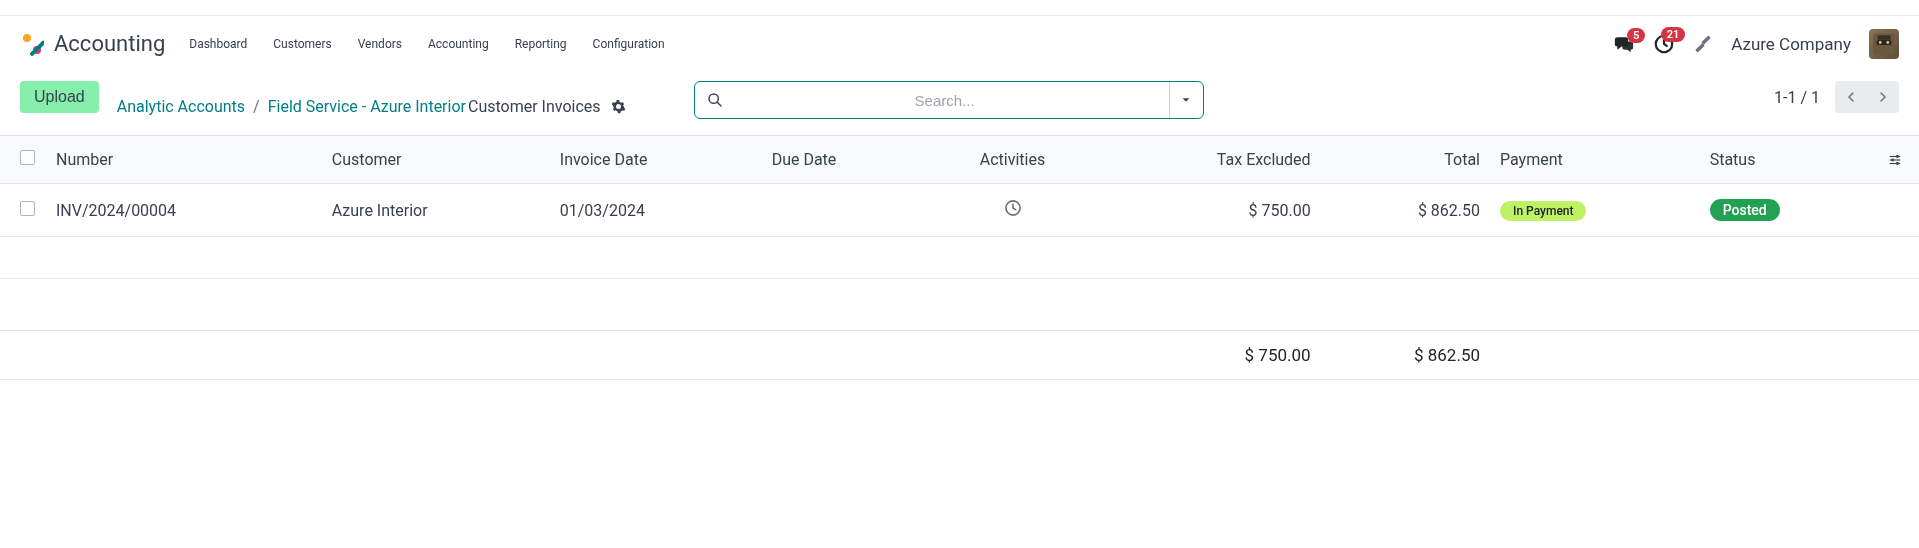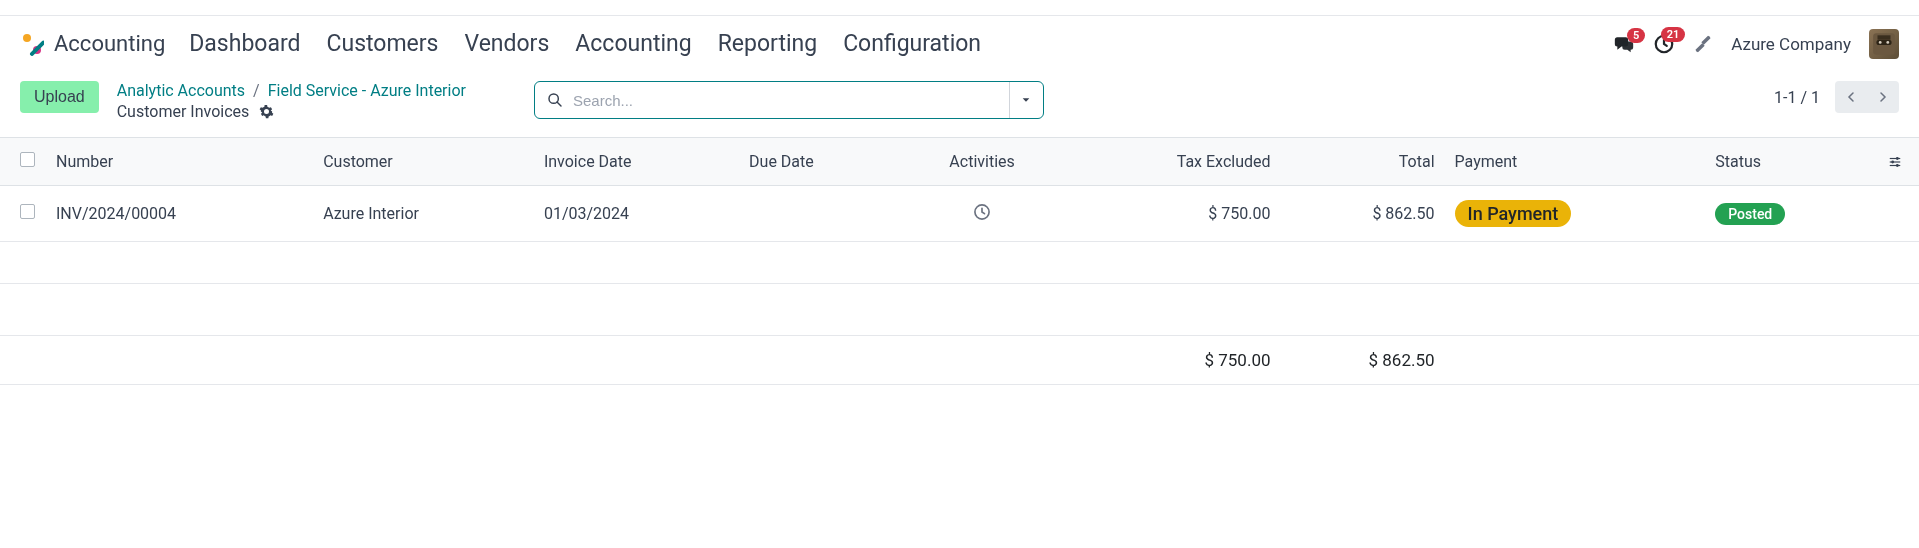--- a/index.html
+++ b/index.html
@@ -2,56 +2,56 @@
 <html><head>
 <meta charset="utf-8">
 <style>
   * { box-sizing: border-box; margin: 0; padding: 0; }
   body { font-family: -apple-system, BlinkMacSystemFont, "Segoe UI", Roboto, "Helvetica Neue", Arial, sans-serif; font-size: 15px; color: #374151; background: #fff; }
   
   .topbar { display: flex; align-items: center; padding: 8px 20px; border-top: 1px solid #e5e7eb; height: 56px; margin-top: 15px; }
   .logo { width: 24px; height: 24px; margin-right: 10px; position: relative; }
   .app-name { font-size: 22px; color: #374151; margin-right: 24px; }
   .nav { display: flex; gap: 26px; }
-  .nav-item { font-size: 23px; color: #374151; cursor: pointer; }
+  .nav-item { font-size: 12px; color: #374151; cursor: pointer; }
   .topbar-right { margin-left: auto; display: flex; align-items: center; gap: 18px; }
   .icon-badge { position: relative; display: inline-flex; }
   .badge { position: absolute; top: -6px; right: -10px; background: #d63444; color: #fff; font-size: 11px; border-radius: 10px; padding: 1px 6px; min-width: 16px; text-align: center; font-weight: 600; }
   .company { font-size: 17px; color: #374151; }
   .avatar { width: 30px; height: 30px; border-radius: 4px; background: linear-gradient(135deg,#8b7355,#5d4e37); display:flex; align-items:center; justify-content:center; }
   
   .controlbar { display: flex; align-items: flex-start; padding: 10px 20px 16px 20px; gap: 18px; }
   .upload-btn { background: #86efac; border: none; color: #374151; font-size: 16px; padding: 7px 14px; border-radius: 4px; cursor: pointer; }
-  .breadcrumb-wrap { display: flex; flex-direction: column; gap: 2px; }
+  .breadcrumb-wrap { display: flex; flex-direction: row; gap: 2px; margin-top: 16px; }
   .breadcrumb { display: flex; align-items: center; gap: 8px; font-size: 16px; }
   .bc-link { color: #017e84; cursor: pointer; }
   .bc-sep { color: #6b7280; }
   .subtitle-row { display: flex; align-items: center; gap: 10px; font-size: 16px; color: #374151; }
   
   .search-wrap { display: flex; align-items: center; border: 1px solid #017e84; border-radius: 6px; height: 38px; width: 510px; margin-left: 50px; }
   .search-inner { display: flex; align-items: center; flex: 1; padding: 0 12px; gap: 10px; }
-  .search-input { border: none; outline: none; font-size: 15px; flex: 1; color: #0c4a6e; background: transparent; }
+  .search-input { border: none; outline: none; font-size: 15px; flex: 1; color: #0c4a6e; background: transparent; text-align: center; }
   .search-input::placeholder { color: #9ca3af; }
   .search-caret { border-left: 1px solid #d1d5db; height: 100%; width: 34px; display: flex; align-items: center; justify-content: center; cursor: pointer; }
   
   .pager-wrap { margin-left: auto; display: flex; align-items: center; gap: 15px; }
   .pager-text { font-size: 16px; color: #374151; }
   .pager-btns { display: flex; background: #e9ecef; border-radius: 4px;}
   .pager-btn { width: 32px; height: 32px; display: flex; align-items:center; justify-content:center; cursor:pointer; }
   
   .table { width: 100%; border-collapse: collapse; }
   .thead-row { background: #f8f9fa; border-top: 1px solid #dee2e6; border-bottom: 1px solid #dee2e6; }
   th { text-align: left; font-weight: 400; font-size: 16px; color: #374151; padding: 14px 10px; }
   td { padding: 14px 10px; font-size: 16px; color: #374151; border-bottom: 1px solid #e5e7eb; }
   .chk-cell { width: 46px; padding-left: 20px; }
   .chk { width: 15px; height: 15px; border: 1.5px solid #adb5bd; border-radius: 2px; display:inline-block; cursor:pointer; background:#fff; }
   .num-col { text-align: right; }
   .th-activities { text-align: center; }
   .td-activities { text-align: center; }
-  .badge-payment { display: inline-block; background: #eab308; color: #212529; font-size: 18px; padding: 3px 13px; border-radius: 14px; font-weight: 500; }
+  .badge-payment { display: inline-block; background: #bef264; color: #212529; font-size: 12px; padding: 3px 13px; border-radius: 14px; font-weight: 500; }
   .badge-status { display: inline-block; background: #23a152; color: #fff; font-size: 14px; padding: 3px 13px; border-radius: 14px; font-weight: 500; }
   .opt-col { width: 42px; text-align:center; }
   
   .spacer-row td { border-bottom: 1px solid #e5e7eb; height: 42px; }
   .spacer-row2 td { border-bottom: 1px solid #e5e7eb; height: 52px; }
   .total-row td { font-size: 17px; color: #212529; padding: 14px 10px; }
   
   svg { display: block; }
 </style>
 </head>

